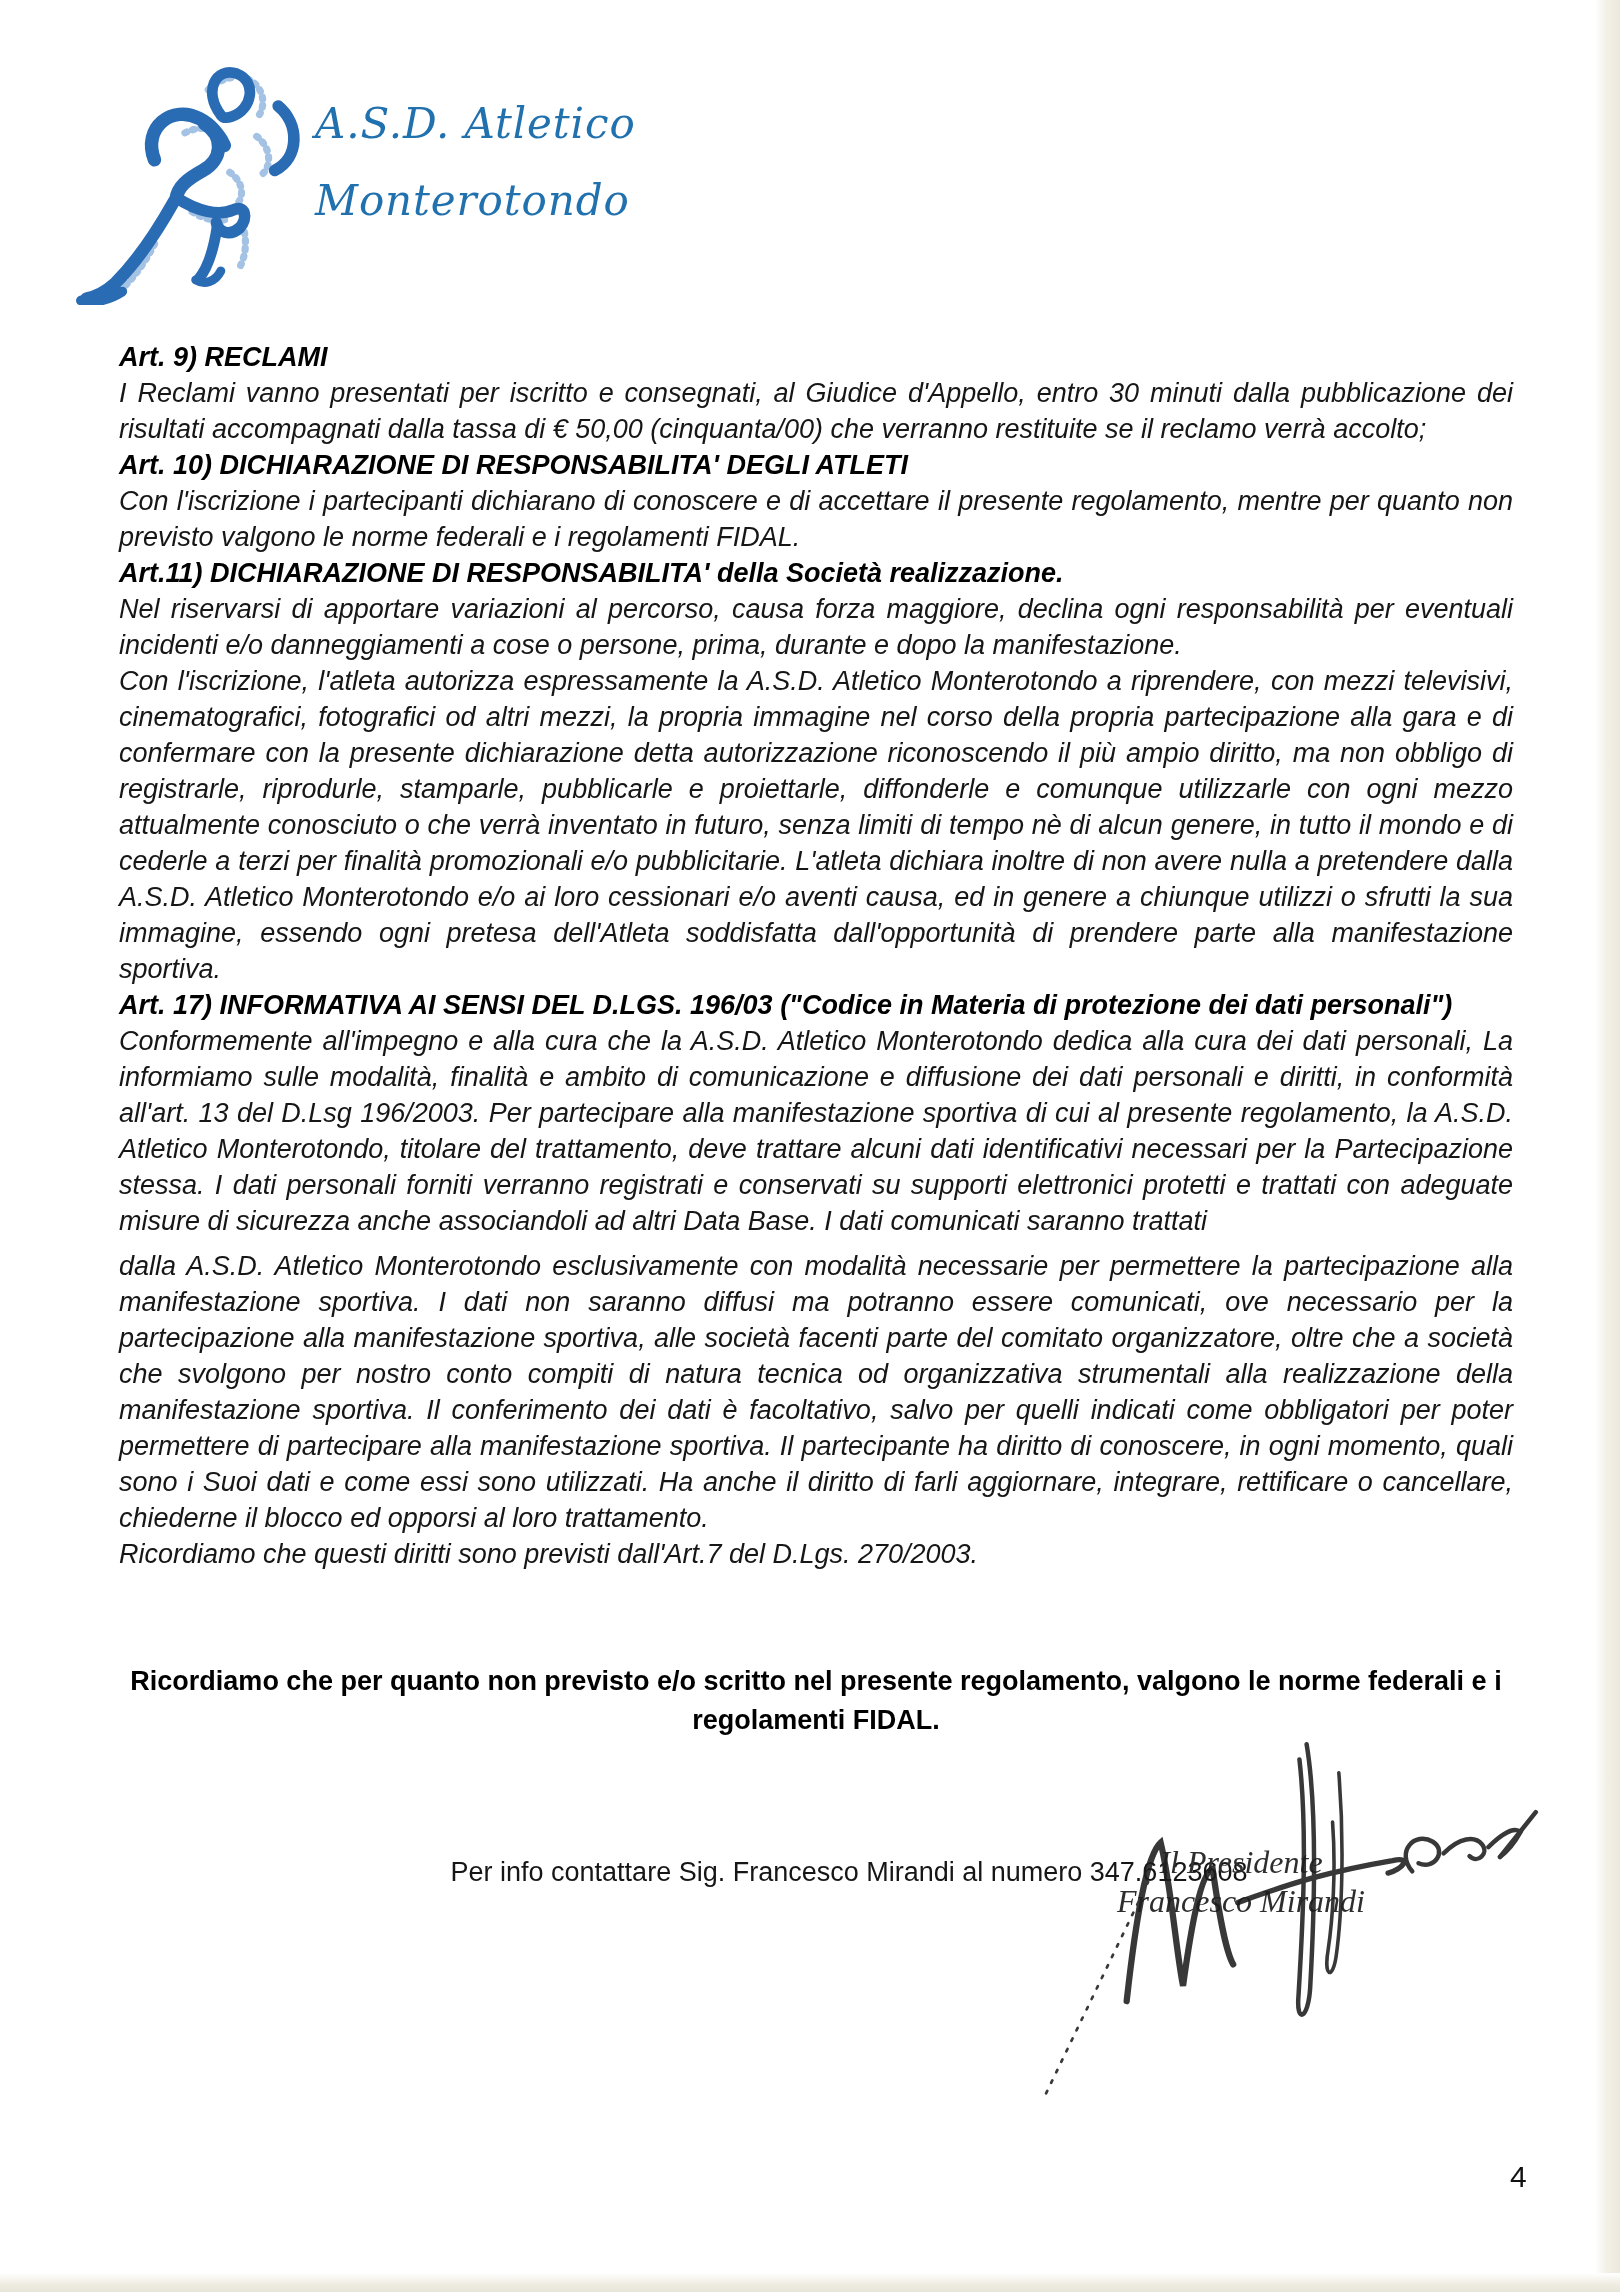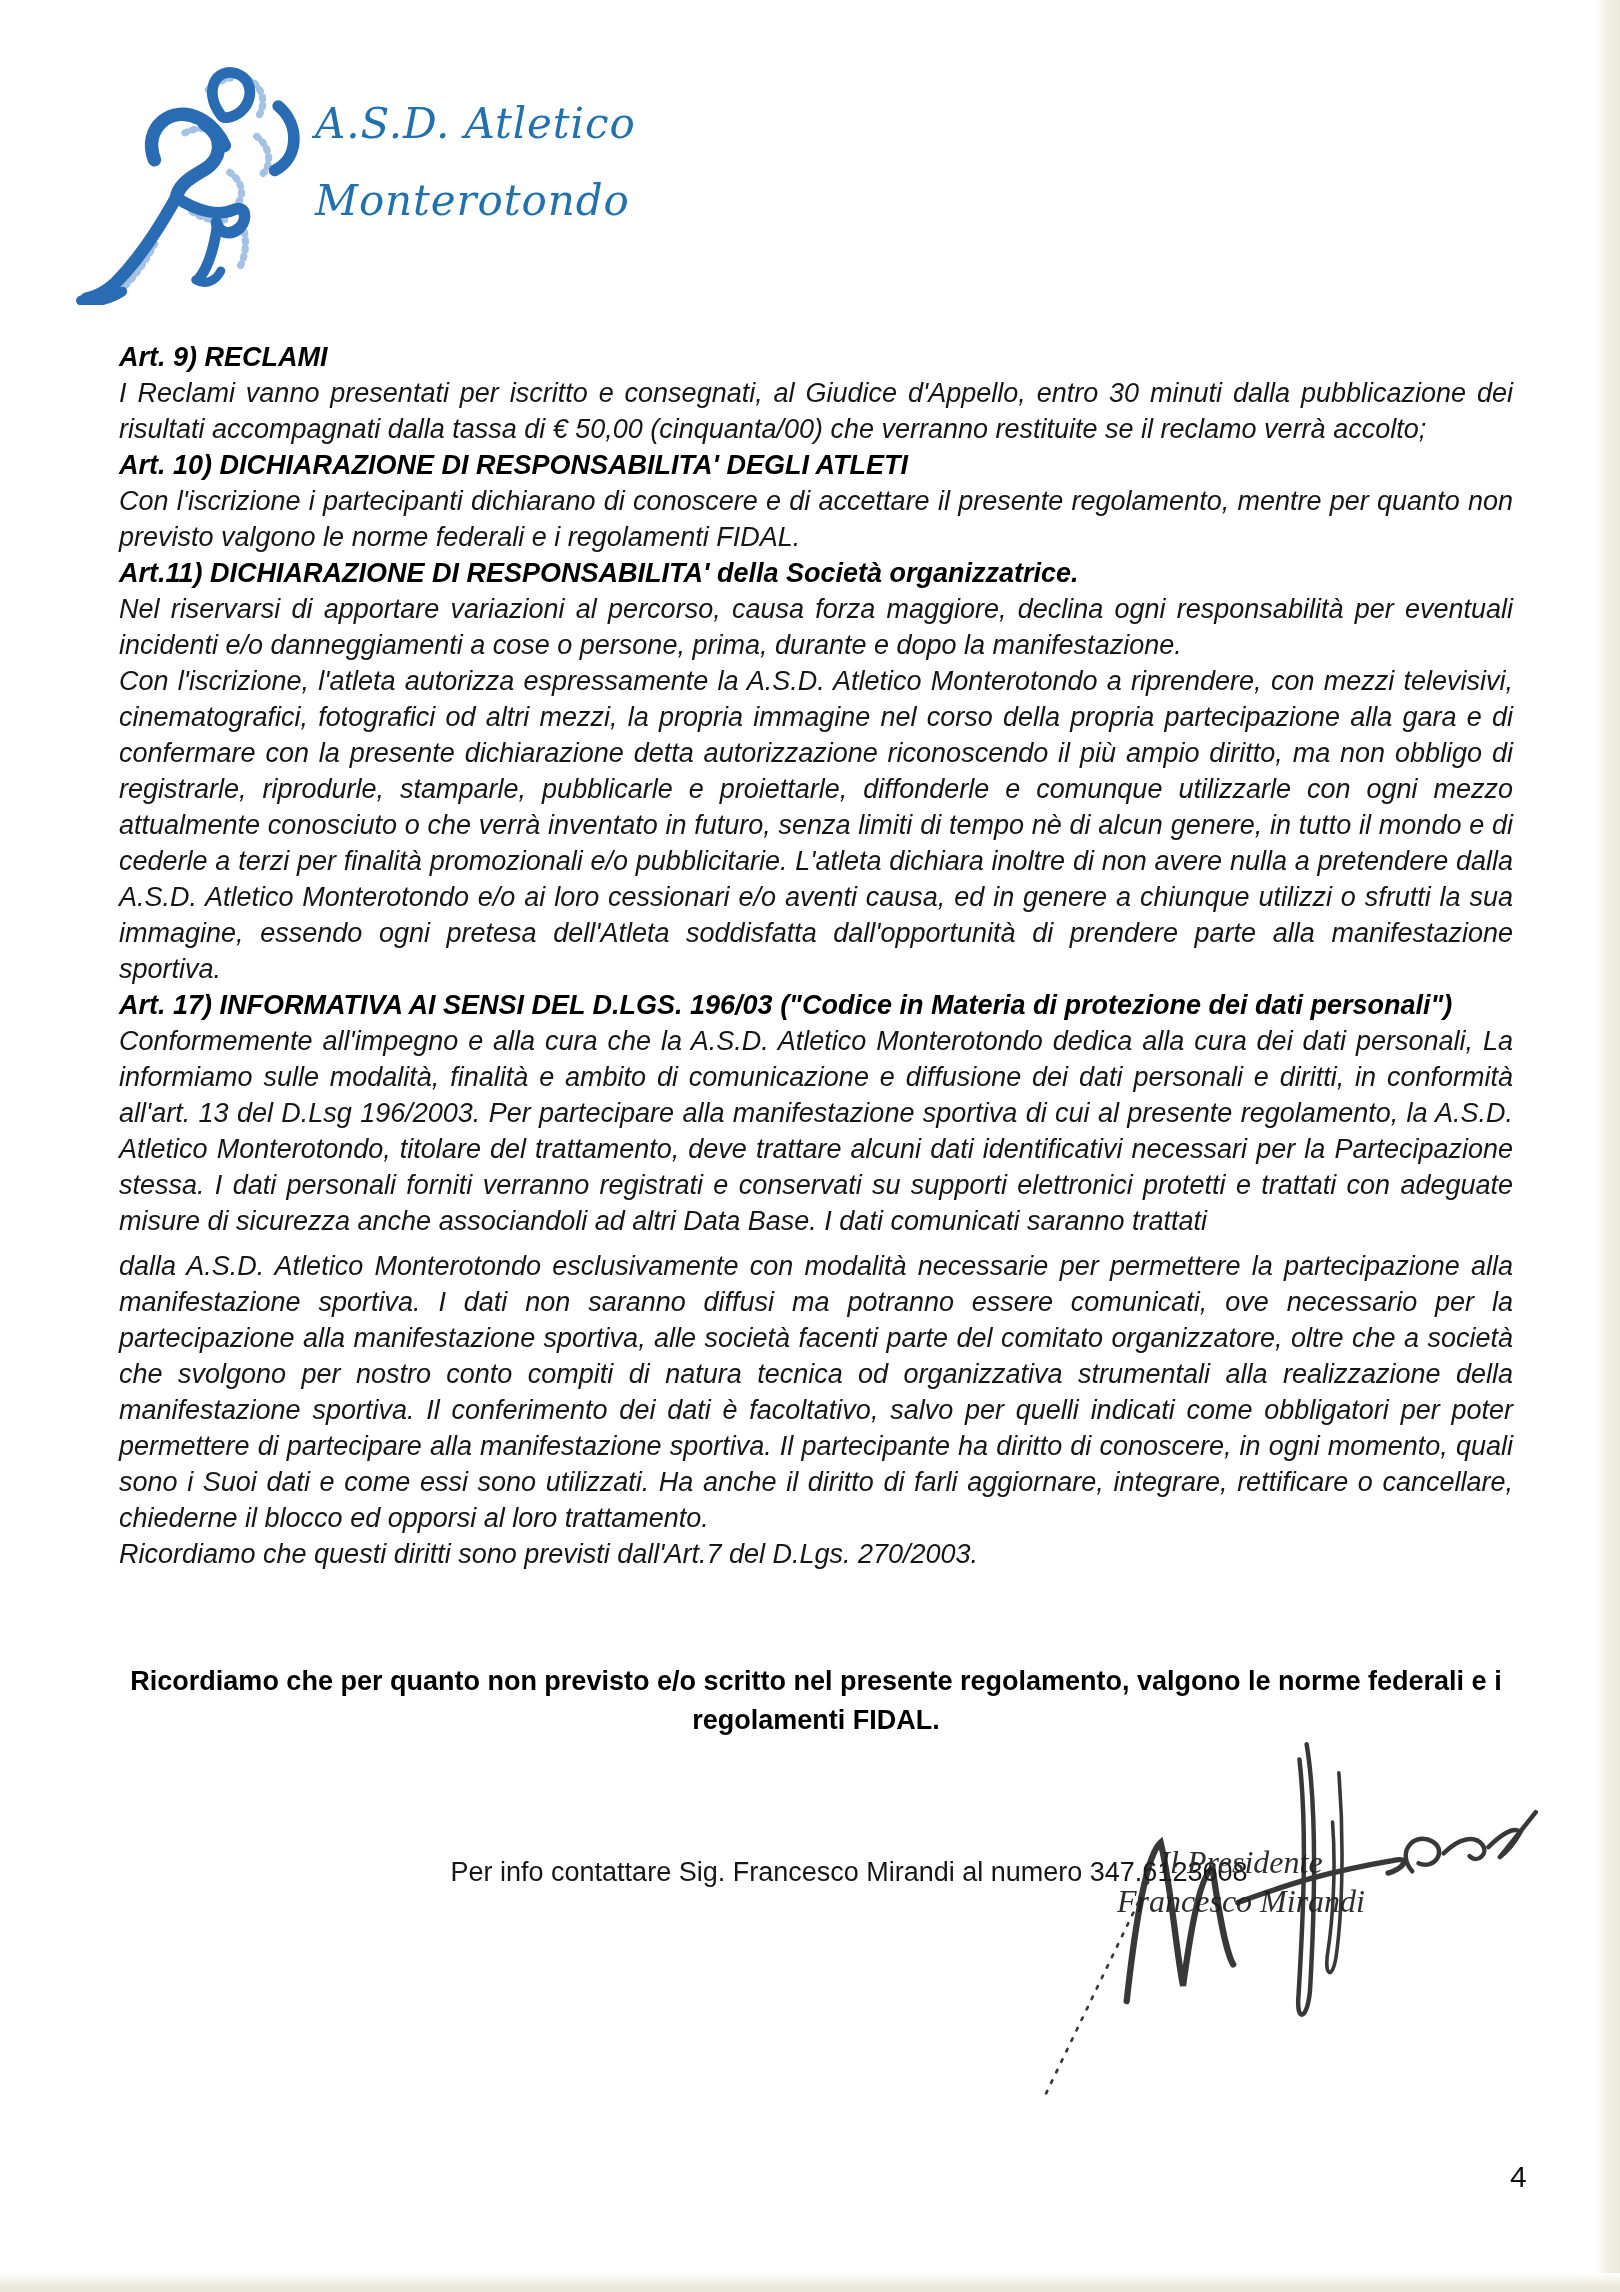--- a/index.html
+++ b/index.html
@@ -89,21 +89,21 @@
   </svg>
 
   <div class="logo-line l1">A.S.D. Atletico</div>
   <div class="logo-line l2">Monterotondo</div>
 
   <div class="content">
     <p class="heading">Art. 9) RECLAMI</p>
     <p class="body">I Reclami vanno presentati per iscritto e consegnati, al Giudice d'Appello, entro 30 minuti dalla pubblicazione dei risultati accompagnati dalla tassa di € 50,00 (cinquanta/00) che verranno restituite se il reclamo verrà accolto;</p>
     <p class="heading">Art. 10) DICHIARAZIONE DI RESPONSABILITA' DEGLI ATLETI</p>
     <p class="body">Con l'iscrizione i partecipanti dichiarano di conoscere e di accettare il presente regolamento,  mentre  per  quanto non previsto valgono le norme federali e i regolamenti  FIDAL.</p>
-    <p class="heading">Art.11) DICHIARAZIONE DI RESPONSABILITA' della Società organizzatrice.</p>
+    <p class="heading">Art.11) DICHIARAZIONE DI RESPONSABILITA' della Società realizzazione.</p>
     <p class="body">Nel riservarsi di apportare variazioni al percorso, causa forza maggiore, declina ogni responsabilità per eventuali incidenti e/o danneggiamenti a cose o persone, prima, durante e dopo la manifestazione.</p>
     <p class="body">Con l'iscrizione, l'atleta autorizza espressamente la A.S.D. Atletico Monterotondo a riprendere, con mezzi televisivi, cinematografici, fotografici od altri mezzi, la propria immagine nel corso della propria partecipazione alla gara e di confermare con la presente  dichiarazione  detta autorizzazione  riconoscendo il  più ampio diritto,  ma non obbligo di registrarle, riprodurle, stamparle, pubblicarle e proiettarle, diffonderle e comunque utilizzarle con ogni mezzo attualmente  conosciuto o che verrà inventato in futuro, senza limiti di tempo  nè di alcun  genere, in tutto il  mondo e di cederle a terzi per finalità promozionali e/o pubblicitarie. L'atleta dichiara inoltre di non avere nulla  a pretendere dalla A.S.D. Atletico Monterotondo e/o ai loro cessionari e/o aventi causa, ed in genere  a  chiunque utilizzi o sfrutti la sua immagine, essendo ogni pretesa dell'Atleta  soddisfatta  dall'opportunità  di prendere  parte alla manifestazione sportiva.</p>
     <p class="heading">Art. 17) INFORMATIVA AI SENSI DEL D.LGS. 196/03 ("Codice in Materia di protezione dei dati personali")</p>
     <p class="body">Conformemente all'impegno e alla cura che la A.S.D. Atletico Monterotondo dedica alla cura dei dati personali, La informiamo sulle modalità, finalità e ambito di comunicazione e diffusione dei dati personali e diritti, in conformità all'art. 13 del D.Lsg 196/2003. Per partecipare alla manifestazione sportiva di cui al presente regolamento, la A.S.D. Atletico Monterotondo, titolare del trattamento, deve trattare alcuni dati identificativi  necessari  per  la Partecipazione stessa. I dati personali forniti verranno registrati e conservati  su  supporti  elettronici  protetti  e trattati con adeguate misure di sicurezza anche associandoli ad altri Data Base. I dati comunicati saranno trattati</p>
     <p class="body para-gap">dalla A.S.D. Atletico Monterotondo esclusivamente con modalità necessarie per permettere la partecipazione alla manifestazione sportiva. I dati non saranno diffusi ma potranno essere comunicati, ove necessario per la partecipazione alla manifestazione sportiva, alle società facenti parte del comitato organizzatore, oltre che a società che svolgono per nostro conto compiti di natura tecnica od organizzativa strumentali alla realizzazione della manifestazione sportiva. Il conferimento dei dati è facoltativo, salvo per quelli indicati come obbligatori per poter permettere di partecipare alla manifestazione sportiva. Il partecipante ha diritto di conoscere, in ogni momento, quali sono i Suoi dati e come essi sono utilizzati. Ha anche il diritto di farli aggiornare, integrare, rettificare o cancellare, chiederne il blocco ed opporsi al loro trattamento.</p>
     <p class="body">Ricordiamo che questi diritti sono previsti dall'Art.7 del D.Lgs. 270/2003.</p>
   </div>
 
   <div class="note">Ricordiamo che per quanto non previsto e/o scritto nel presente regolamento, valgono le norme federali e i regolamenti FIDAL.</div>
 

